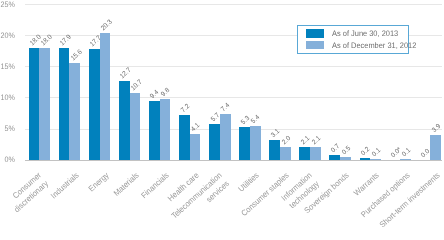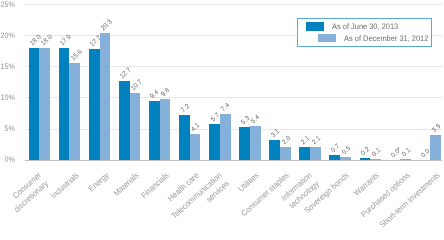--- a/index.html
+++ b/index.html
@@ -113,23 +113,23 @@
       <div class="xlabel" style="left: 216.729px; top: 170.3px;"><span>Telecommunication</span><br><span>services</span></div>
       <div class="xlabel" style="left: 254.17px; top: 170.3px;"><span>Utilities</span></div>
       <div class="xlabel" style="left: 284.25px; top: 170.3px;"><span>Consumer staples</span></div>
       <div class="xlabel" style="left: 306.969px; top: 170.3px;"><span>Information</span><br><span>technology</span></div>
       <div class="xlabel" style="left: 344.41px; top: 170.3px;"><span>Sovereign bonds</span></div>
       <div class="xlabel" style="left: 374.49px; top: 170.3px;"><span>Warrants</span></div>
       <div class="xlabel" style="left: 404.57px; top: 170.3px;"><span>Purchased options</span></div>
       <div class="xlabel" style="left: 434.65px; top: 170.3px;"><span>Short-term investments</span></div>
     </div>
 
-  <div class="legend" id="legend" style="left: 296.8px; top: 18px; width: 135px; height: 29px; border-color: rgb(89, 168, 214);">
+  <div class="legend" id="legend" style="left: 296.8px; top: 25px; width: 112px; height: 29px; border-color: rgb(89, 168, 214);">
     <div class="legend-row" id="lrow0" style="left: 8.1px; top: 3.2px;">
       <span class="legend-swatch" id="sw0" style="width: 17.9px; height: 8.4px; background: rgb(1, 129, 189);"></span>
       <span class="legend-text" id="lt0" style="margin-left: 8px;">As of June 30, 2013</span>
     </div>
-    <div class="legend-row" id="lrow1" style="left: 8.1px; top: 14.7px; margin-left: 12px;">
+    <div class="legend-row" id="lrow1" style="left: 8.1px; top: 14.7px;">
       <span class="legend-swatch" id="sw1" style="width: 17.9px; height: 8.4px; background: rgb(133, 176, 218);"></span>
       <span class="legend-text" id="lt1" style="margin-left: 8px;">As of December 31, 2012</span>
     </div>
   </div>
 </div>
 
 </body></html>

